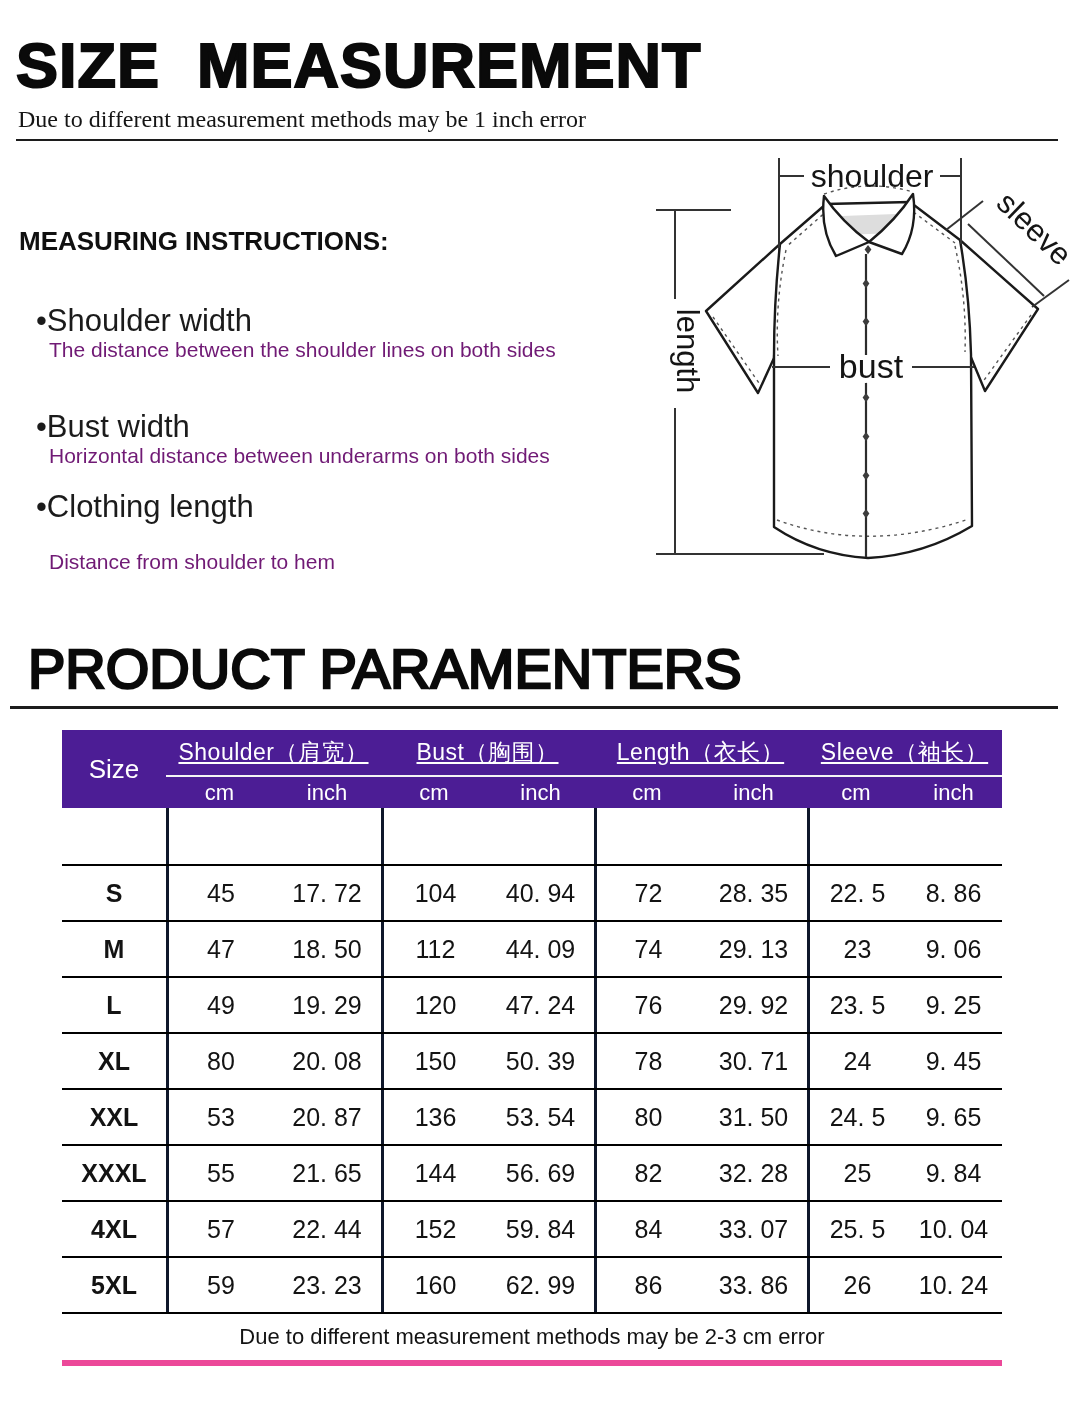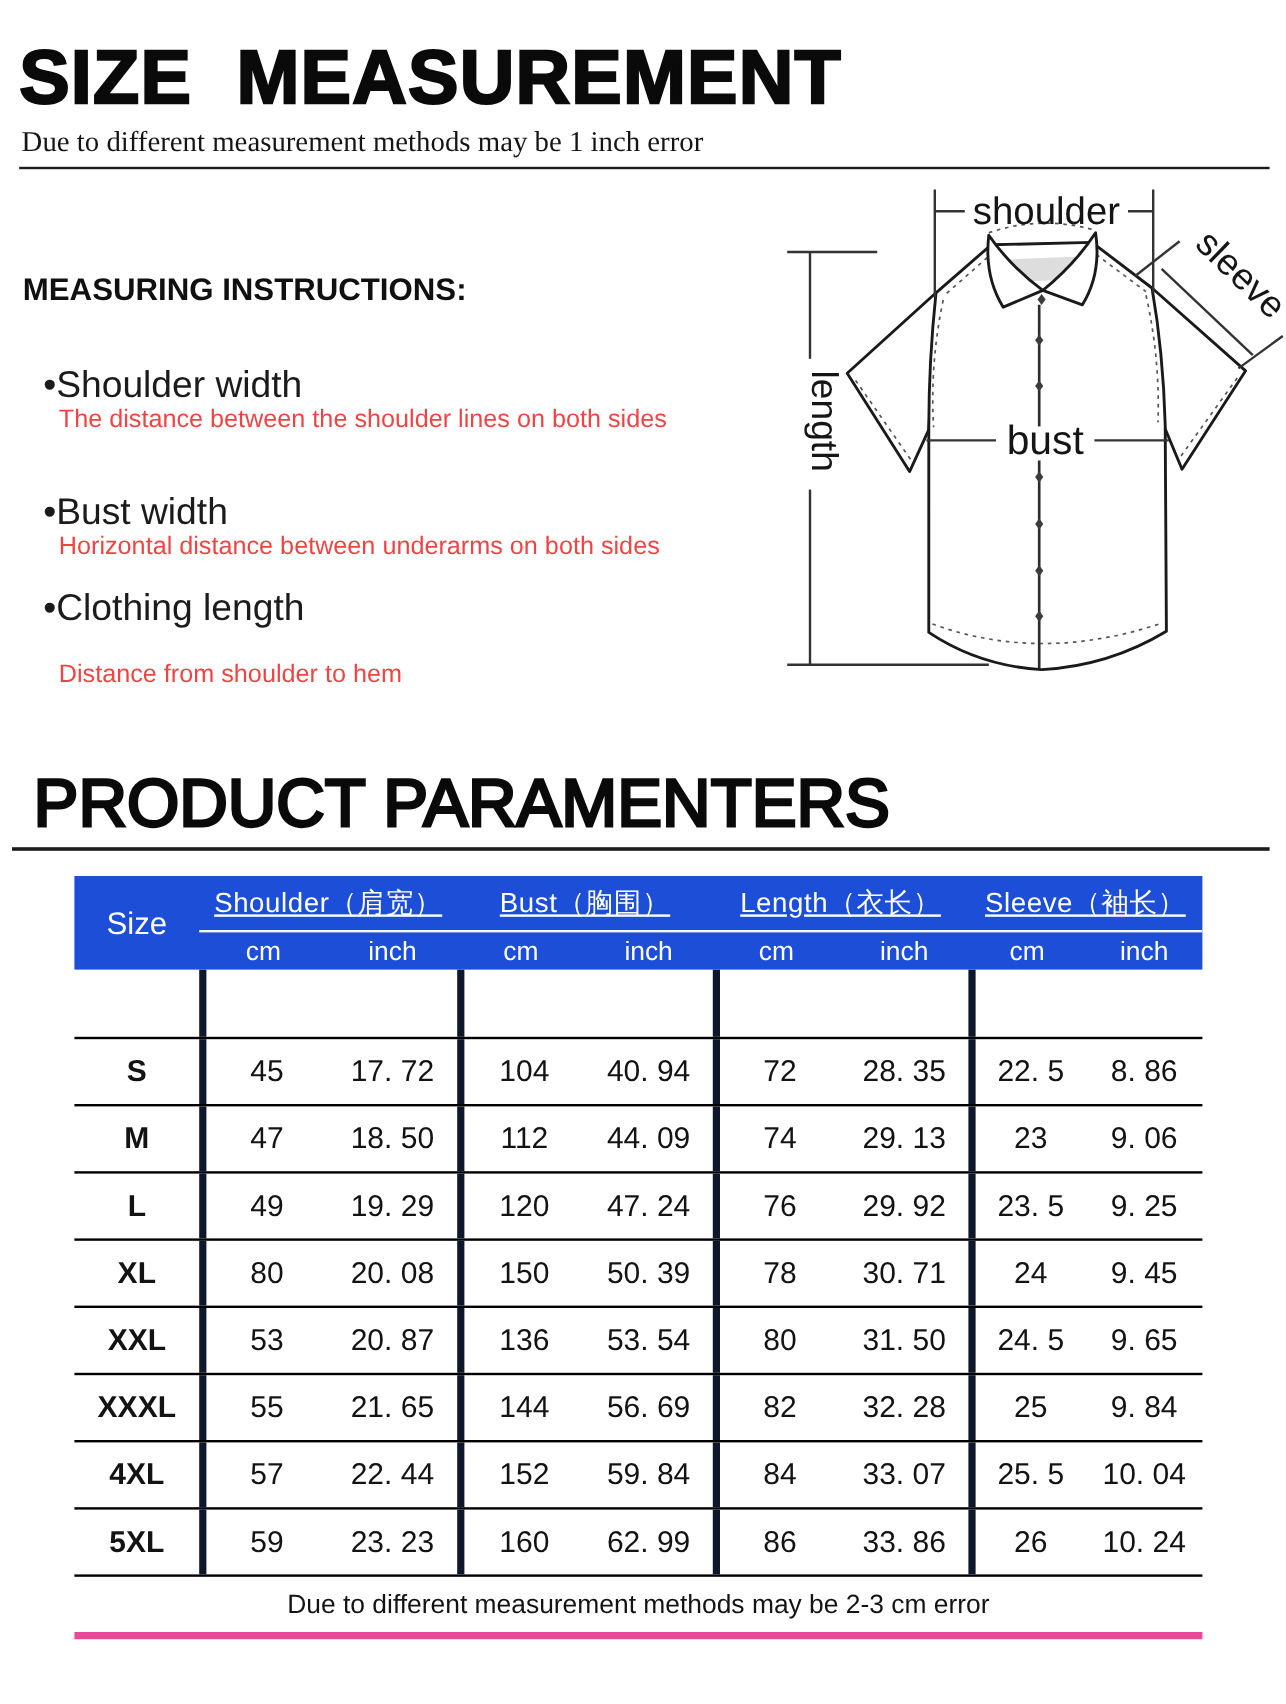--- a/index.html
+++ b/index.html
@@ -11,45 +11,45 @@
   
   .main-title{
     left:16px;top:34px;font-size:63px;line-height:1;font-weight:bold;
     letter-spacing:1px;white-space:pre;color:#0a0a0a;-webkit-text-stroke:2px #0a0a0a;
   }
   .sub-note{left:18px;top:106px;font-size:24px;font-family:"Liberation Serif","DejaVu Serif",serif;color:#151515;}
   .rule1{left:16px;top:139px;width:1042px;height:2px;background:#1c1c1c;}
   
   .instr-head{left:19px;top:226px;font-size:26px;font-weight:bold;color:#101010;}
   .instr-label{font-size:31px;color:#1b1b1b;left:36px;}
-  .instr-desc{font-size:21px;color:#ef4444;left:49px;text-align:center;}
+  .instr-desc{font-size:21px;color:#701a75;left:49px;text-align:center;}
   .il1{top:303px;} .id1{top:338px;}
   .il2{top:409px;} .id2{top:444px;}
   .il3{top:489px;} .id3{top:550px;}
   
   .diagram{left:628px;top:146px;width:444px;height:470px;}
   
   .params-title{
     left:28px;top:641px;font-size:56px;line-height:1;font-weight:normal;
     letter-spacing:0px;color:#0a0a0a;-webkit-text-stroke:2.5px #0a0a0a;white-space:pre;
   }
   .rule2{left:10px;top:706px;width:1048px;height:3px;background:#1c1c1c;}
   
   .sizetable{left:62px;top:730px;width:940px;}
-  .thead{position:relative;height:78px;background:#1d4ed8;color:#fff;}
+  .thead{position:relative;height:78px;background:#4c1d95;color:#fff;}
   .size-head{position:absolute;left:0;top:0;width:104px;height:78px;display:flex;align-items:center;justify-content:center;font-size:26px;}
   .ghead{position:absolute;top:0;height:44px;display:flex;align-items:center;justify-content:center;font-size:23px;letter-spacing:0.5px;text-decoration:underline;}
   .g1{left:104px;width:215px;} .g2{left:319px;width:213px;} .g3{left:532px;width:213px;} .g4{left:745px;width:195px;}
   .hsep{position:absolute;left:104px;right:0;top:45px;height:2px;background:#f5f5f5;}
   .uhead{position:absolute;top:47px;height:31px;display:flex;align-items:center;justify-content:center;font-size:22px;}
   .u1{left:104px;width:107px;} .u2{left:211px;width:108px;} .u3{left:319px;width:106px;} .u4{left:425px;width:107px;}
   .u5{left:532px;width:106px;} .u6{left:638px;width:107px;} .u7{left:745px;width:98px;}  .u8{left:843px;width:97px;}
   .trow{display:grid;grid-template-columns:104px 107px 108px 106px 107px 106px 107px 98px 97px;border-bottom:2px solid #000;}
   .trow>div{display:flex;align-items:center;justify-content:center;font-size:25px;color:#131313;}
-  .trow>div.b{border-left:6px solid #0f172a;}
+  .trow>div.b{border-left:3px solid #0f172a;}
   .spacer-row{height:56px;}
   .data-row{height:54px;}
   .size-cell{font-weight:bold;font-size:23px;}
   .tfoot{height:46px;border-bottom:6px solid #ec4899;display:flex;align-items:center;justify-content:center;font-size:22px;color:#131313;}
   
   .dtxt{font-family:"Liberation Sans","DejaVu Sans",sans-serif;fill:#151515;}
 </style>
 </head>
 <body>
 

